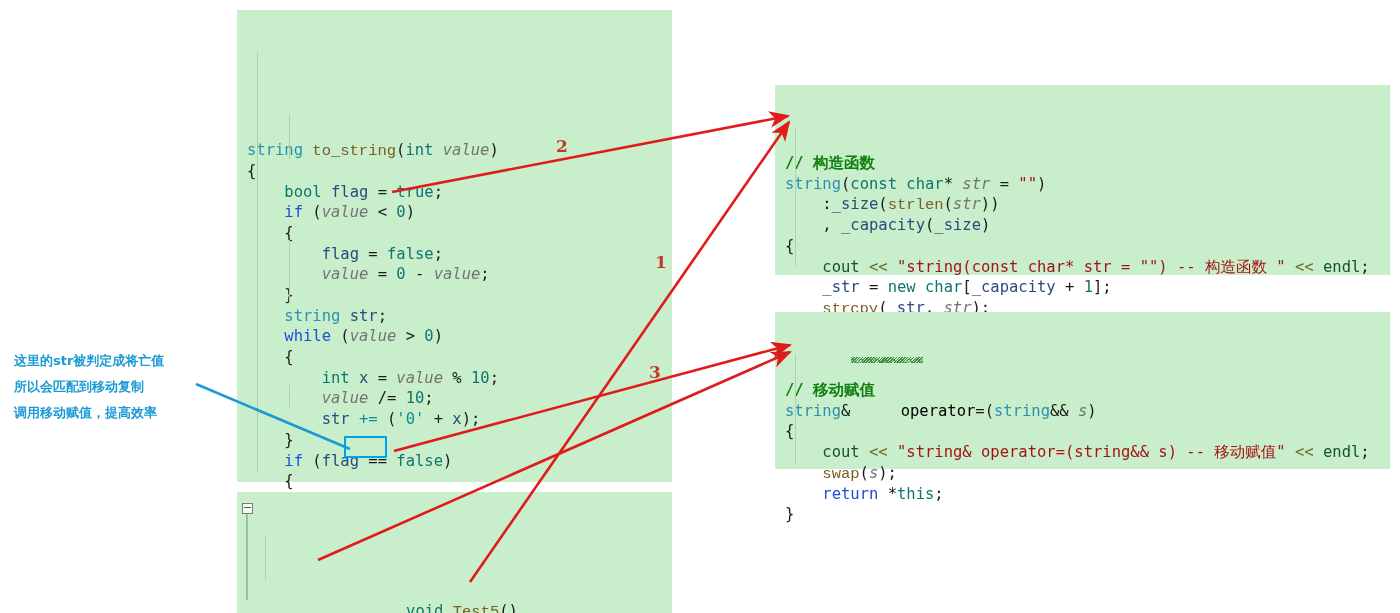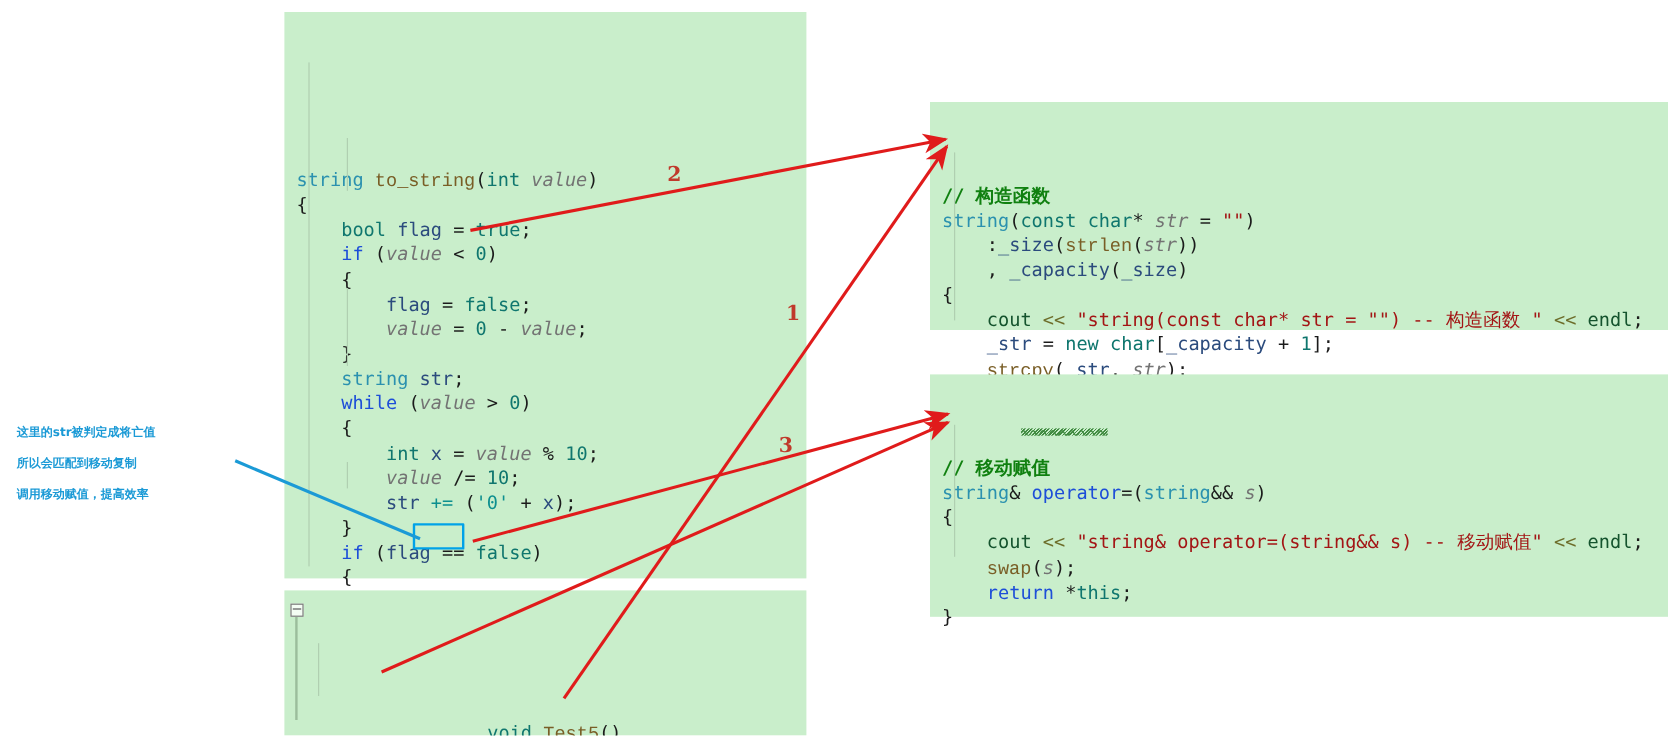--- a/index.html
+++ b/index.html
@@ -14,39 +14,39 @@
     background:#c9eecb;
     white-space:pre;
     font-family:"DejaVu Sans Mono","Liberation Mono",monospace;
     font-size:15.5px;
     line-height:20.7px;
     letter-spacing:0px;
   }
   #panel-tostring{ left:237px; top:10px; width:435px; height:472px; }
   #panel-test5   { left:237px; top:492px; width:435px; height:121px;text-align:center; }
   #panel-ctor    { left:775px; top:85px;  width:615px; height:190px; }
-  #panel-moveassign{ left:775px; top:312px; width:615px; height:202px; }
+  #panel-moveassign{ left:775px; top:312px; width:615px; height:157px; }
 
   .code-line{ height:20.7px; }
   .pad-l{ padding-left:10px; }
 
   
   .t-type   { color:#2b91af; }           
   .t-fn     { color:#795e26;font-family:Liberation Mono, monospace; }           
   .t-kw     { color:#0f766e; }           
   .t-ctl    { color:#1d4ed8; }           
   .t-var    { color:#737373;font-style:italic; }           
   .t-plain  { color:#1b1b1b; }
   .t-str    { color:#a31515; }           
   .t-chr    { color:#0d8f8f; }
   .t-cmt    { color:#108010;font-weight:bold; }           
   .t-cout   { color:#14532d; }
   .t-op     { color:#6d6d2a; }           
   .t-member { color:#2b4b7d; }
-  .t-dark   { color:#1d4ed8; }
+  .t-dark   { color:#000000;margin-left:41px; }
 
   .indent-guide{
     position:absolute;
     width:1px;
     background:#b0cfb1;
   }
 
   
   .collapse-box{
     display:inline-block;
@@ -84,21 +84,21 @@
     opacity:.85;
   }
 
   
   #annotation{
     position:absolute;
     left:14px; top:348px;
     width:215px;
     font-family:"DejaVu Sans","Liberation Sans",sans-serif;
     font-weight:bold;
-    font-size:10px;
+    font-size:13px;
     line-height:26px;
     color:#1b9ad6;
     white-space:pre-line;
   }
 
   
   #overlay{
     position:absolute;left:0;top:0;width:1400px;height:613px;
     pointer-events:none;
   }

